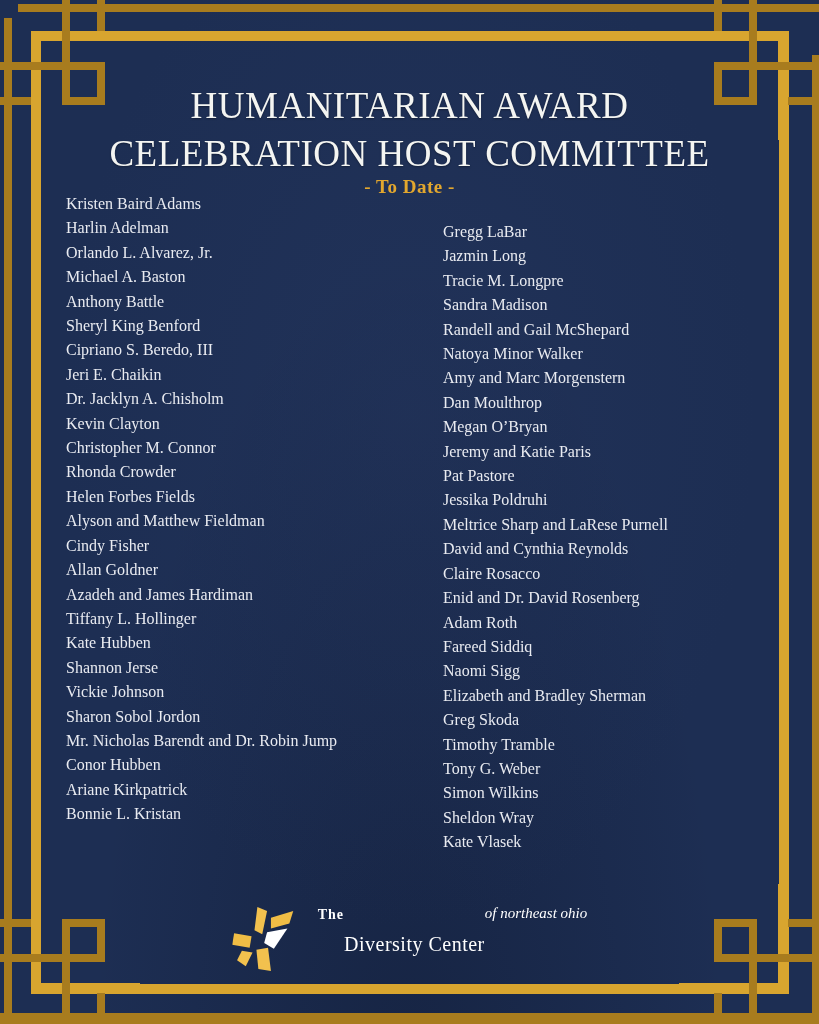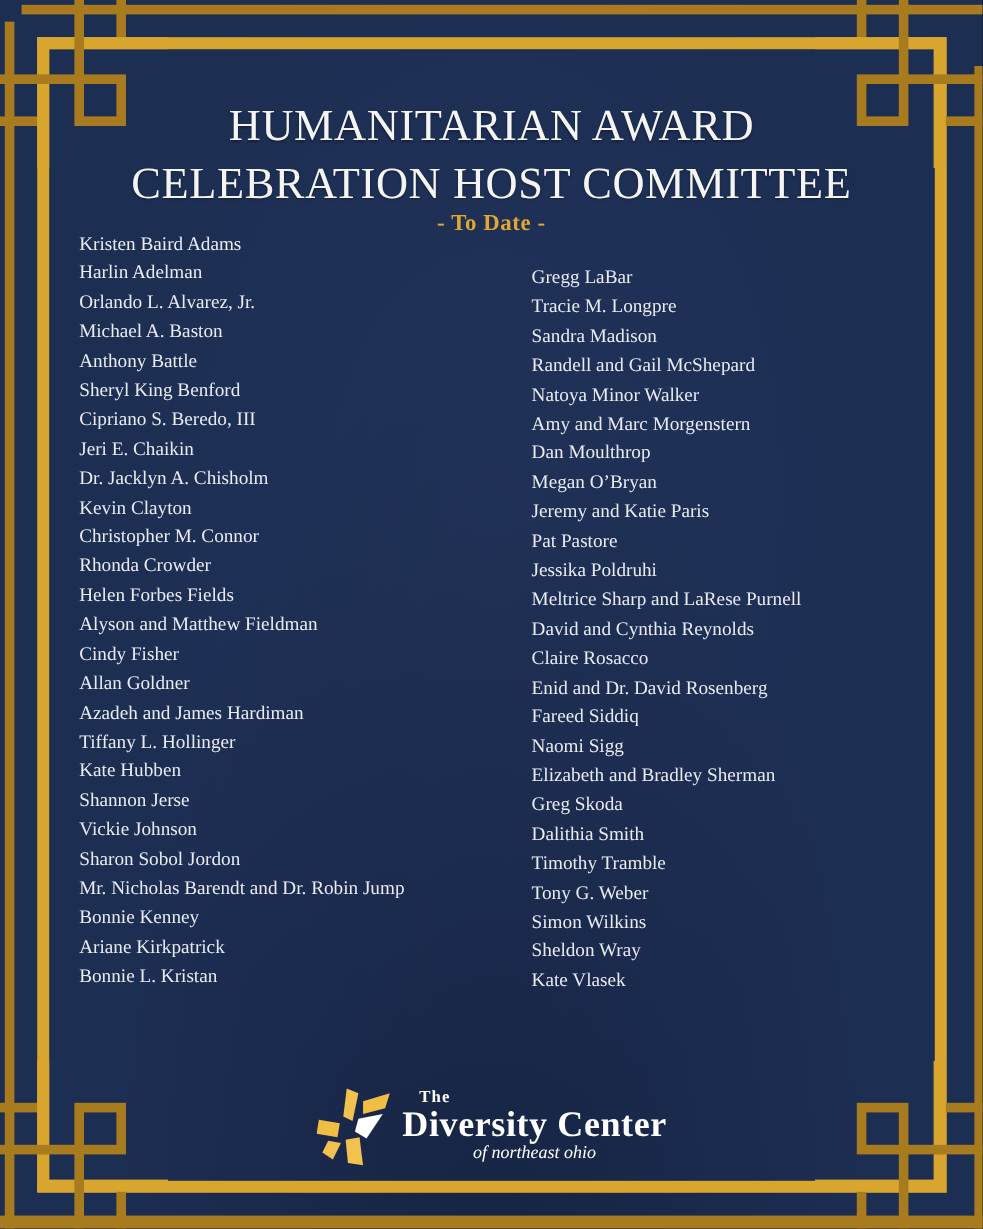--- a/index.html
+++ b/index.html
@@ -38,23 +38,23 @@
   }
   .name-col{position:absolute;font-size:16px;line-height:24.4px;}
   #col-left{left:66px;top:192px;width:395px;}
   #col-right{left:443px;top:196px;width:345px;margin-top:24px;}
   .name{white-space:nowrap;color:#e9ebf1;}
   
   #logo{
     position:absolute;left:50%;top:905px;transform:translateX(-50%);
     display:flex;align-items:flex-start;gap:10px;
   }
-  #logo-textblock{display:flex;flex-direction:column;}
+  #logo-textblock{display:flex;flex-direction:row;}
   #logo-the{font-size:14px;font-weight:700;letter-spacing:1px;margin:2px 0 0 14px;color:#ffffff;}
-  #logo-name{font-size:30px;font-weight:700;letter-spacing:.5px;color:#ffffff;line-height:30px;}
+  #logo-name{font-size:20px;font-weight:400;letter-spacing:.5px;color:#ffffff;line-height:30px;margin-top:24px;}
   #logo-tagline{font-size:15px;font-style:italic;text-align:center;color:#ffffff;margin-top:0;}
 </style>
 </head>
 <body>
 
 <div id="poster">
 
   <div class="line outer" style="left:18px;top:4px;width:801px;height:8px;"></div>
   <div class="line outer" style="left:4px;top:18px;width:8px;height:1006px;"></div>
   <div class="line outer" style="left:812px;top:55px;width:7px;height:969px;"></div>
@@ -119,45 +119,46 @@
       <div class="name">Alyson and Matthew Fieldman</div>
       <div class="name">Cindy Fisher</div>
       <div class="name">Allan Goldner</div>
       <div class="name">Azadeh and James Hardiman</div>
       <div class="name">Tiffany L. Hollinger</div>
       <div class="name">Kate Hubben</div>
       <div class="name">Shannon Jerse</div>
       <div class="name">Vickie Johnson</div>
       <div class="name">Sharon Sobol Jordon</div>
       <div class="name">Mr. Nicholas Barendt and Dr. Robin Jump</div>
-      <div class="name">Bonnie Kenney</div>
+      <div class="name">Conor Hubben</div>
       <div class="name">Ariane Kirkpatrick</div>
       <div class="name">Bonnie L. Kristan</div>
     </div>
   <div class="name-col" id="col-right">
       <div class="name">Gregg LaBar</div>
+      <div class="name">Jazmin Long</div>
       <div class="name">Tracie M. Longpre</div>
       <div class="name">Sandra Madison</div>
       <div class="name">Randell and Gail McShepard</div>
       <div class="name">Natoya Minor Walker</div>
       <div class="name">Amy and Marc Morgenstern</div>
       <div class="name">Dan Moulthrop</div>
       <div class="name">Megan O’Bryan</div>
       <div class="name">Jeremy and Katie Paris</div>
       <div class="name">Pat Pastore</div>
       <div class="name">Jessika Poldruhi</div>
       <div class="name">Meltrice Sharp and LaRese Purnell</div>
       <div class="name">David and Cynthia Reynolds</div>
       <div class="name">Claire Rosacco</div>
       <div class="name">Enid and Dr. David Rosenberg</div>
+      <div class="name">Adam Roth</div>
       <div class="name">Fareed Siddiq</div>
       <div class="name">Naomi Sigg</div>
       <div class="name">Elizabeth and Bradley Sherman</div>
       <div class="name">Greg Skoda</div>
-      <div class="name">Dalithia Smith</div>
       <div class="name">Timothy Tramble</div>
       <div class="name">Tony G. Weber</div>
       <div class="name">Simon Wilkins</div>
       <div class="name">Sheldon Wray</div>
       <div class="name">Kate Vlasek</div>
     </div>
 
   <div id="logo">
     <svg width="62" height="70" viewBox="0 0 64 72">
       <polygon points="26,2 36,6 31,30 23,26" fill="#f2c14e"></polygon>

